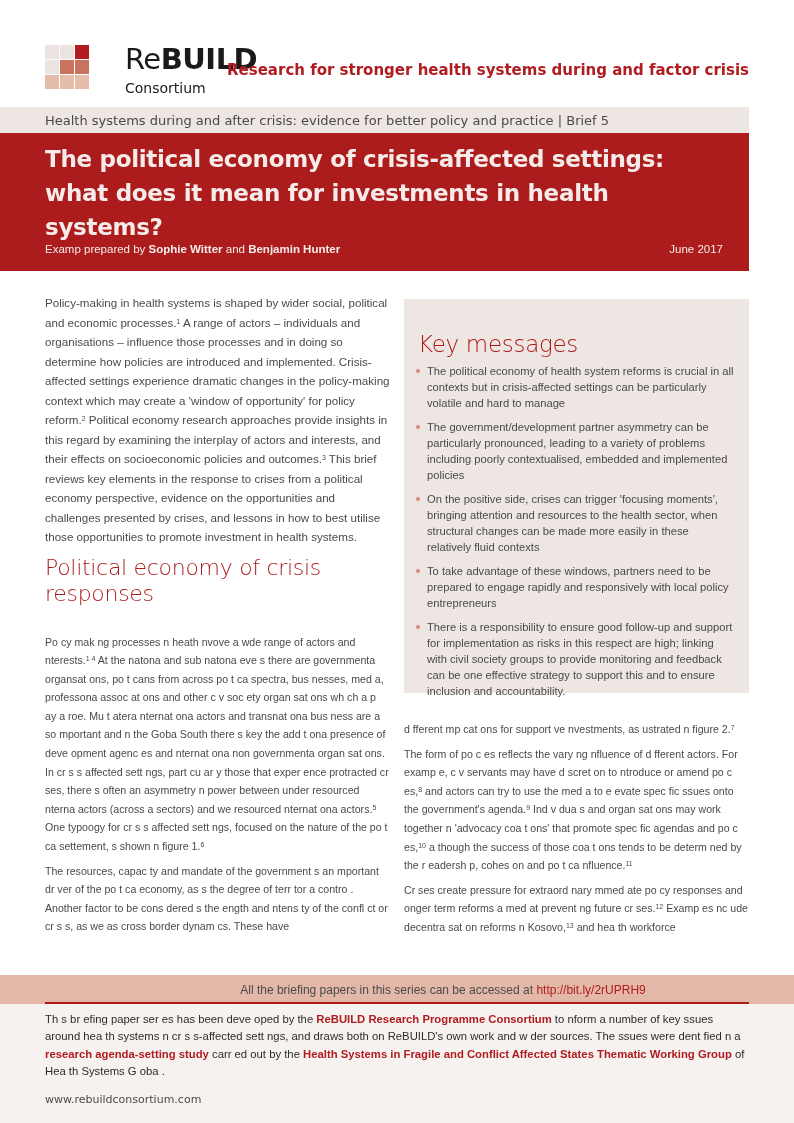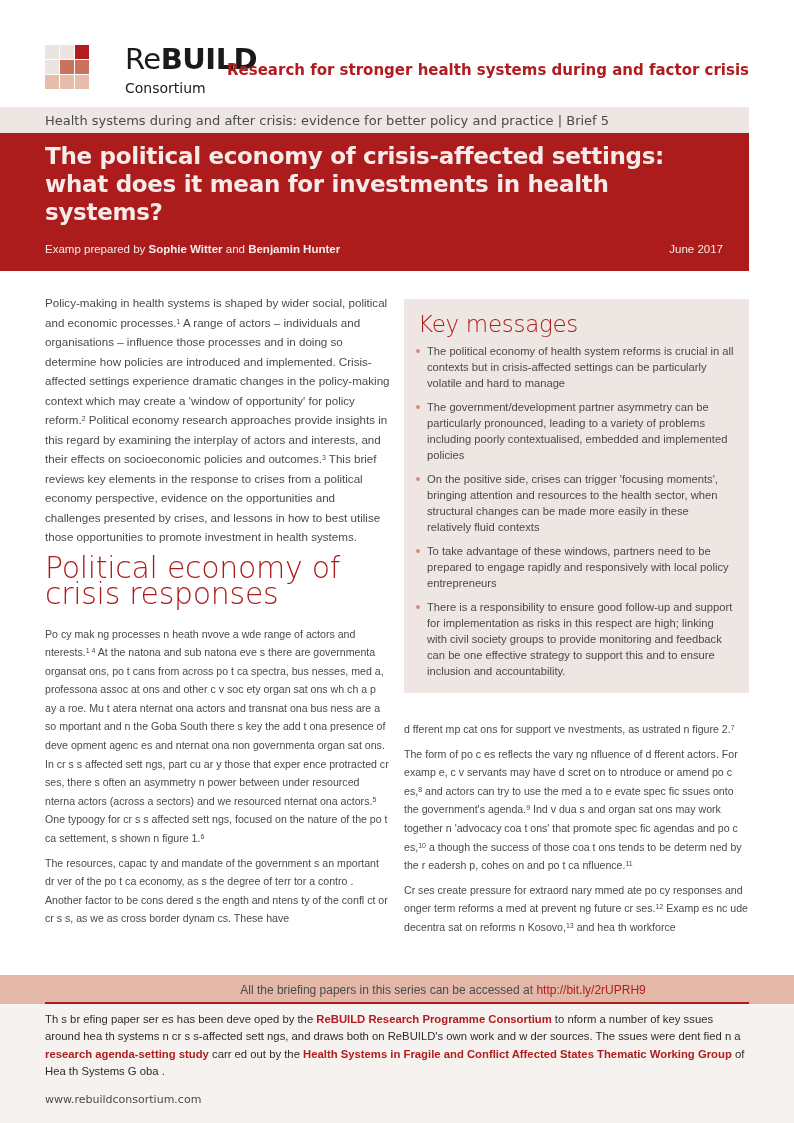--- a/index.html
+++ b/index.html
@@ -14,32 +14,32 @@
   .logo-title b { font-weight:bold; }
   .logo-title .re { font-weight:normal; }
   .logo-sub { font-family:"DejaVu Sans", sans-serif; font-size:14px; color:#1a1a1a; margin-top:8px; }
 
   .tagline { position:absolute; right:45px; top:61px; font-family:"DejaVu Sans", sans-serif; font-size:15px; font-weight:bold; color:#b01c1f; }
 
   .series-band { position:absolute; left:0; top:107px; width:749px; height:26px; background:#ede6e2; }
   .series-text { position:absolute; left:45px; top:113px; font-family:"DejaVu Sans", sans-serif; font-size:13px; color:#4a4a4a; }
 
   .title-band { position:absolute; left:0; top:133px; width:749px; height:138px; background:#ad1c1c; }
-  .title { position:absolute; left:45px; top:142px; width:620px; font-family:"DejaVu Sans", sans-serif; font-weight:bold; font-size:23px; line-height:28px; color:#f5ecea; letter-spacing:-0.3px; }
+  .title { position:absolute; left:45px; top:142px; width:620px; font-family:"DejaVu Sans", sans-serif; font-weight:bold; font-size:23px; line-height:34px; color:#f5ecea; letter-spacing:-0.3px; }
   .byline { position:absolute; left:45px; top:243px; font-size:11.5px; color:#f5ecea; }
   .byline b { font-weight:bold; }
   .date { position:absolute; right:71px; top:243px; font-size:11.5px; color:#f5ecea; }
 
   .col-left { position:absolute; left:45px; top:293px; width:345px; }
   .para { font-size:11.6px; line-height:19.5px; color:#4a4a4a; margin-bottom:6px; }
   .para.body2 { font-size:10.6px; line-height:18.6px; color:#4a4a4a; }
   sup { font-size:7px; vertical-align:top; position:relative; top:-1px; }
-  .section-h { font-family:"DejaVu Sans", sans-serif; font-weight:200; font-size:30px; line-height:26px; color:#ad1c1c; margin:8px 0 18px; letter-spacing:-0.3px; }
+  .section-h { font-family:"DejaVu Sans", sans-serif; font-weight:200; font-size:22px; line-height:26px; color:#ad1c1c; margin:8px 0 26px; letter-spacing:-0.3px; }
 
-  .keybox { position:absolute; left:404px; top:299px; width:345px; height:394px; background:#ede6e2; padding:12px 14px 0 9px; }
+  .keybox { position:absolute; left:404px; top:299px; width:345px; height:394px; background:#ede6e2; padding:32px 14px 0 9px; }
   .keybox h2 { font-family:"DejaVu Sans", sans-serif; font-weight:200; font-size:23px; line-height:26px; color:#ad1c1c; margin:0 0 6px 5px; letter-spacing:-0.3px; }
   .keybox ul { list-style:none; }
   .keybox li { position:relative; padding-left:14px; font-size:11.2px; line-height:16px; color:#4a4a4a; margin-bottom:8px; }
   .keybox li .bullet { position:absolute; left:3px; top:6px; width:4px; height:4px; background:#d98a75; border-radius:50%; }
 
   .col-right { position:absolute; left:404px; top:720px; width:345px; }
 
   .link-band { position:absolute; left:0; top:975px; width:794px; height:29px; background:#e3b8a8; }
   .link-band-text { position:absolute; left:0; top:983px; width:794px; text-align:center; font-size:12px; color:#4a4a4a;margin-left:46px; }
   .link-band-text .lnk { color:#b01c1f; }

